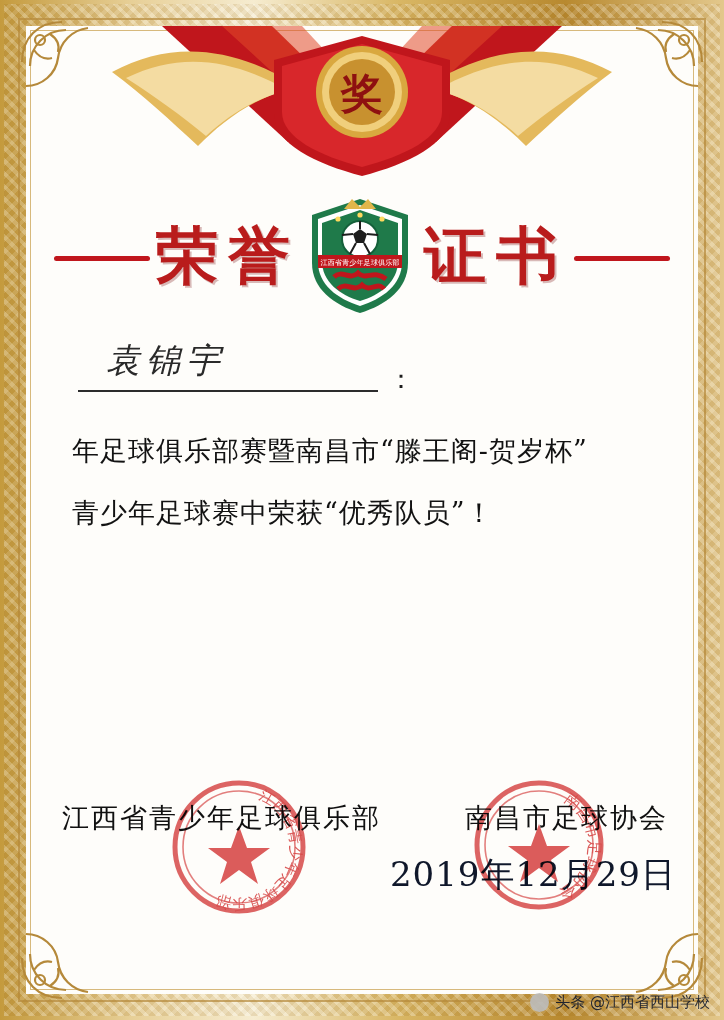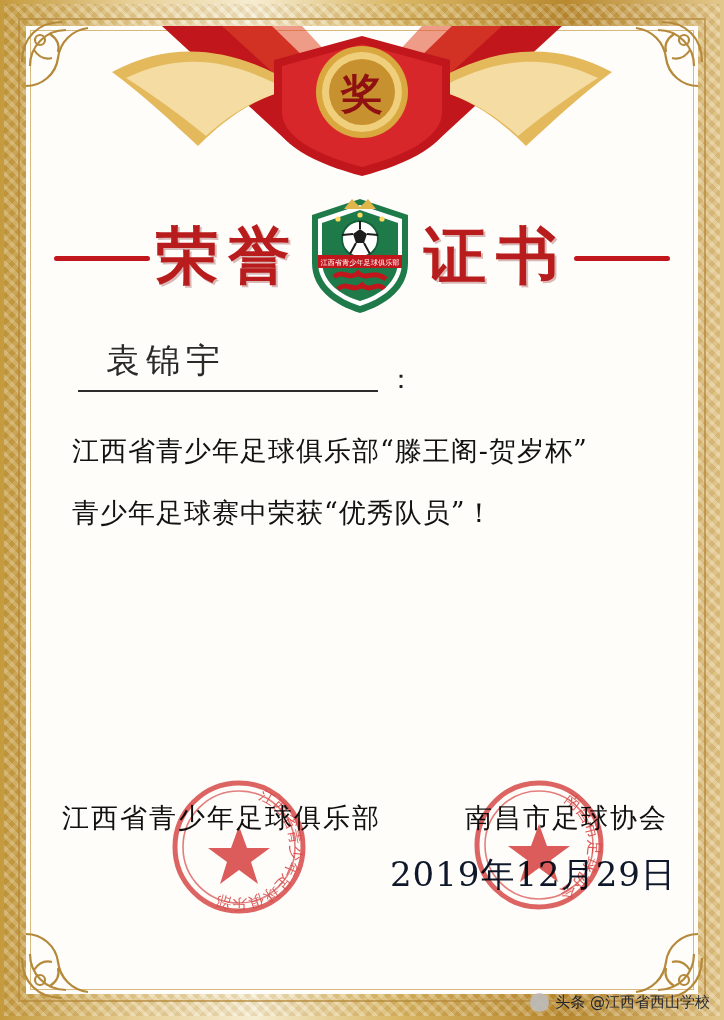--- a/index.html
+++ b/index.html
@@ -128,20 +128,21 @@
     position: absolute;
     left: 78px;
     top: 336px;
     width: 320px;
     height: 62px;
   }
   .recipient-name {
     font-family: "DejaVu Serif", serif;
     font-size: 34px;
     color: #2a2a2a;
+    font-style: italic;
     letter-spacing: 6px;
     position: absolute;
     left: 28px;
     top: 2px;
     white-space: nowrap;
   }
   .recipient-underline {
     position: absolute;
     left: 0;
     top: 54px;
@@ -345,21 +346,21 @@
     <span class="title-rule right"></span>
   </div>
 
   <div class="recipient">
     <span class="recipient-name">袁锦宇</span>
     <span class="recipient-underline"></span>
     <span class="recipient-colon">：</span>
   </div>
 
   <div class="body-text">
-    <p>江西省青少年足球俱乐部“滕王阁-贺岁杯”</p>
+    <p>年足球俱乐部赛暨南昌市“滕王阁-贺岁杯”</p>
     <p>青少年足球赛中荣获“优秀队员”！</p>
   </div>
 
   <div class="sign-row">
     <span>江西省青少年足球俱乐部</span>
     <span>南昌市足球协会</span>
   </div>
   <div class="sign-date">2019年12月29日</div>
 
   <div class="seal seal-left">

